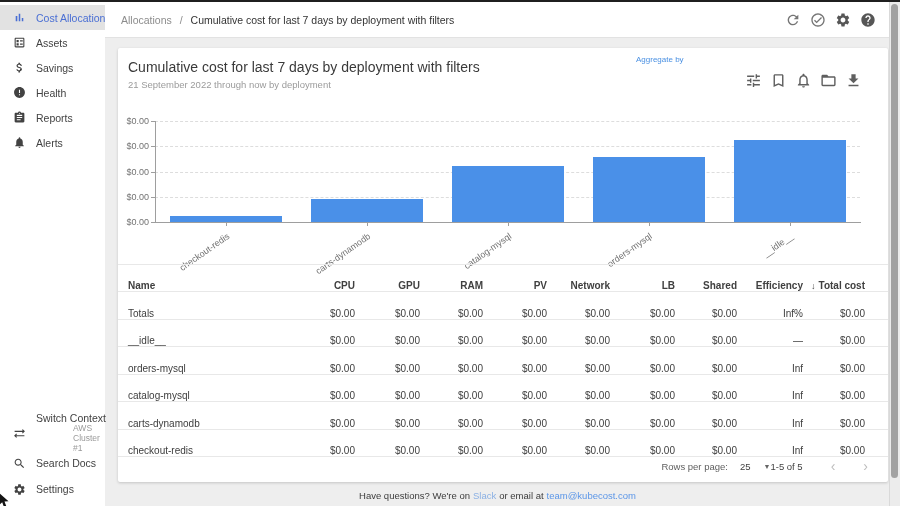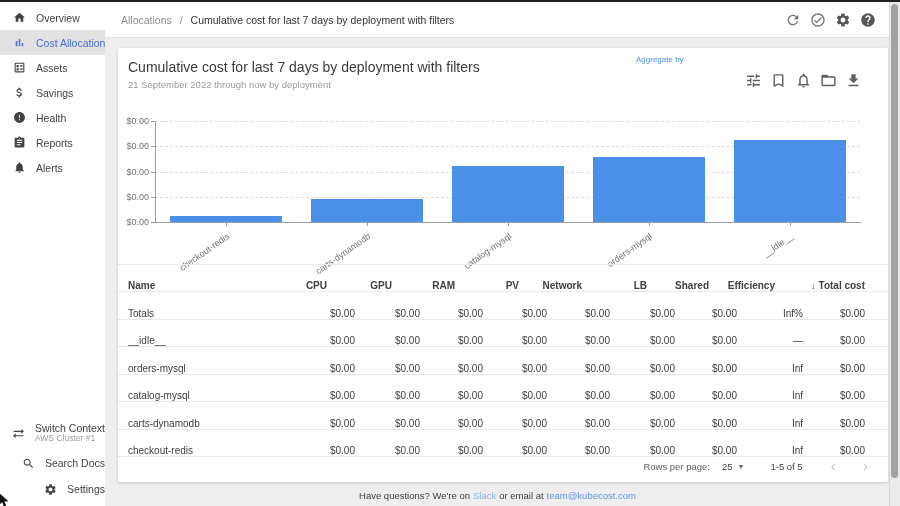--- a/index.html
+++ b/index.html
@@ -8,24 +8,24 @@
   .topstrip{position:absolute;top:0;left:0;right:0;height:2px;background:#1f1f1f;z-index:60;}
 
   
   .sidebar{position:absolute;left:0;top:2px;bottom:0;width:105px;background:#ffffff;z-index:5;}
   .side-list{padding-top:3px;}
   .side-item{display:flex;align-items:center;height:25px;padding-left:13px;gap:10px;color:#424242;cursor:pointer;}
   .side-item svg{width:13px;height:13px;flex:none;}
   .side-item .lbl{font-size:10.5px;white-space:nowrap;}
   .side-item.sel{background:#e2e2e2;color:#4a6fd4;}
   .side-footer{position:absolute;left:0;bottom:4px;width:100%;}
-  .side-footer .side-item{height:26px;justify-content:flex-end;}
+  .side-footer .side-item{height:26px;}
   .side-footer .side-item.two{height:34px;}
   .lblcol{display:flex;flex-direction:column;line-height:1.15;}
-  .lbl2{font-size:8.5px;color:#9a9a9a;}
+  .lbl2{font-size:8.5px;color:#9a9a9a;margin-left:37px;}
 
   
   .topbar{position:absolute;left:105px;right:10px;top:2px;height:35px;background:#fff;
           border-bottom:1px solid #e2e2e2;display:flex;align-items:center;z-index:4;}
   .crumbs{margin-left:16px;font-size:10.5px;color:#8c8c8c;white-space:nowrap;}
   .crumbs .sep{margin:0 5px;}
   .crumbs .page{color:#333333;}
   .top-icons{margin-left:auto;margin-right:14px;display:flex;gap:9px;align-items:center;}
   .tbico{width:16px;height:16px;color:#757575;cursor:pointer;}
   .tbico.dark{color:#565656;}
@@ -73,48 +73,42 @@
         padding:0 23px 0 10px;font-size:10px;color:#3d3d3d;box-sizing:border-box;}
   .trow.thead{height:28px;border-top:1px solid #e8e8e8;font-weight:bold;color:#404040;}
   .cell{text-align:right;flex:none;}
   .cell.namec{flex:1;text-align:left;}
   .sort-arrow{font-size:9px;margin-right:3px;color:#404040;}
 
   
   .pager{position:absolute;left:0;right:0;bottom:0;height:32px;display:flex;align-items:center;
          justify-content:flex-end;font-size:9.5px;color:#424242;padding-right:20px;}
   .pl{color:#5f5f5f;}
-  .pv{margin-left:12px;display:flex;align-items:center;cursor:pointer;}
+  .pv{margin-left:12px;display:flex;align-items:center;cursor:pointer;gap:8px;}
   .caret{font-size:7px;color:#666;margin-left:5px;}
-  .pr{margin-left:26px;text-align:right;}
+  .pr{text-align:right;}
   .chev{margin-left:28px;font-size:14px;color:#bdbdbd;cursor:pointer;line-height:1;}
 
   
   .page-footer{position:absolute;left:105px;right:10px;bottom:0;height:22px;display:flex;
                align-items:center;justify-content:center;font-size:9.5px;color:#3c3c3c;gap:3px;}
   .lnk{text-decoration:none;cursor:pointer;}
   .lnk.slack{color:#8ab0e4;}
   .lnk.mail{color:#5b96e8;}
 
   .cursor{position:absolute;left:-2px;top:493px;z-index:70;}
 </style>
 </head>
 <body>
 
 <div class="app">
   <div class="topstrip"></div>
 
   <div class="sidebar">
     <div class="side-list" id="side-list">
-        <div class="side-item">
-          <svg viewBox="0 0 24 24" fill="currentColor">
-            <path d="M10 20v-6h4v6h5v-8h3L12 3 2 12h3v8z"></path>
-          </svg>
-          <span class="lbl">Overview</span>
-        </div>
         <div class="side-item sel">
           <svg viewBox="0 0 24 24" fill="currentColor">
             <path d="M5 9.2h3V19H5zM10.6 5h2.8v14h-2.8zM16.2 13H19v6h-2.8z"></path>
           </svg>
           <span class="lbl">Cost Allocation</span>
         </div>
         <div class="side-item">
           <svg viewBox="0 0 24 24" fill="currentColor">
             <path d="M19 3H5c-1.1 0-2 .9-2 2v14c0 1.1.9 2 2 2h14c1.1 0 2-.9 2-2V5c0-1.1-.9-2-2-2zm0 16H5V5h14v14zM6.5 7.5h4v4h-4zm6.5.5h5v2h-5zm0 6h5v2h-5zm-6.5-.5h4v4h-4z"></path>
           </svg>
@@ -288,21 +282,21 @@
         <div class="trow thead">
           <div class="cell namec"><span>Name</span></div>
           <div class="cell" style="width: 65px;"><span>CPU</span></div>
           <div class="cell" style="width: 65px;"><span>GPU</span></div>
           <div class="cell" style="width: 63px;"><span>RAM</span></div>
           <div class="cell" style="width: 64px;"><span>PV</span></div>
           <div class="cell" style="width: 63px;"><span>Network</span></div>
           <div class="cell" style="width: 65px;"><span>LB</span></div>
           <div class="cell" style="width: 62px;"><span>Shared</span></div>
           <div class="cell" style="width: 66px;"><span>Efficiency</span></div>
-          <div class="cell" style="width: 62px; padding-left: 28px;"><span class="sort-arrow">↓</span><span>Total cost</span></div>
+          <div class="cell" style="width: 62px;"><span class="sort-arrow">↓</span><span>Total cost</span></div>
         </div>
         <div class="trow">
           <div class="cell namec">Totals</div>
           <div class="cell" style="width: 65px;">$0.00</div>
           <div class="cell" style="width: 65px;">$0.00</div>
           <div class="cell" style="width: 63px;">$0.00</div>
           <div class="cell" style="width: 64px;">$0.00</div>
           <div class="cell" style="width: 63px;">$0.00</div>
           <div class="cell" style="width: 65px;">$0.00</div>
           <div class="cell" style="width: 62px;">$0.00</div>

